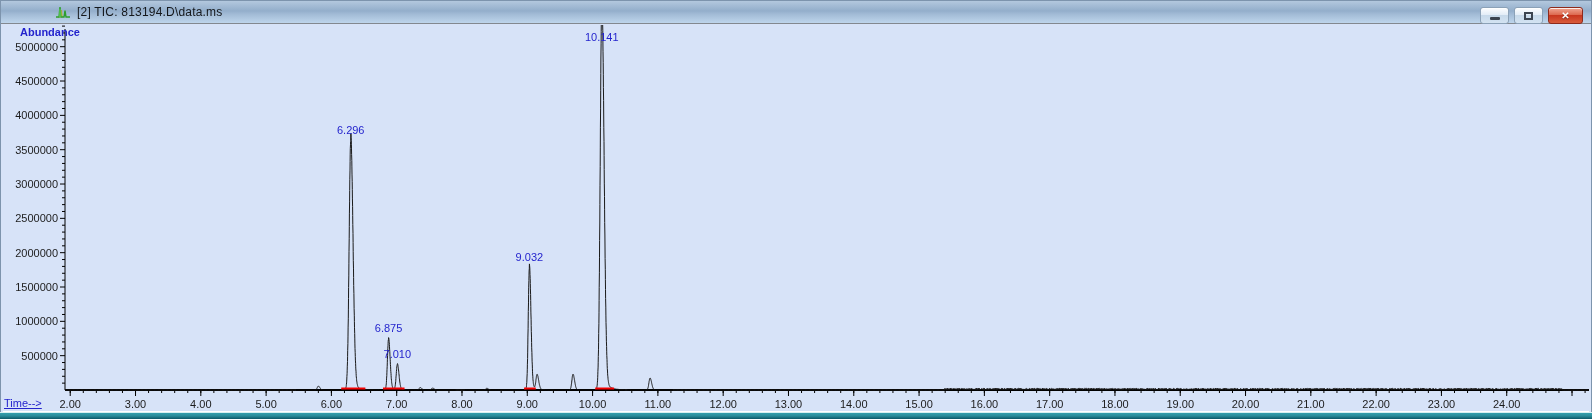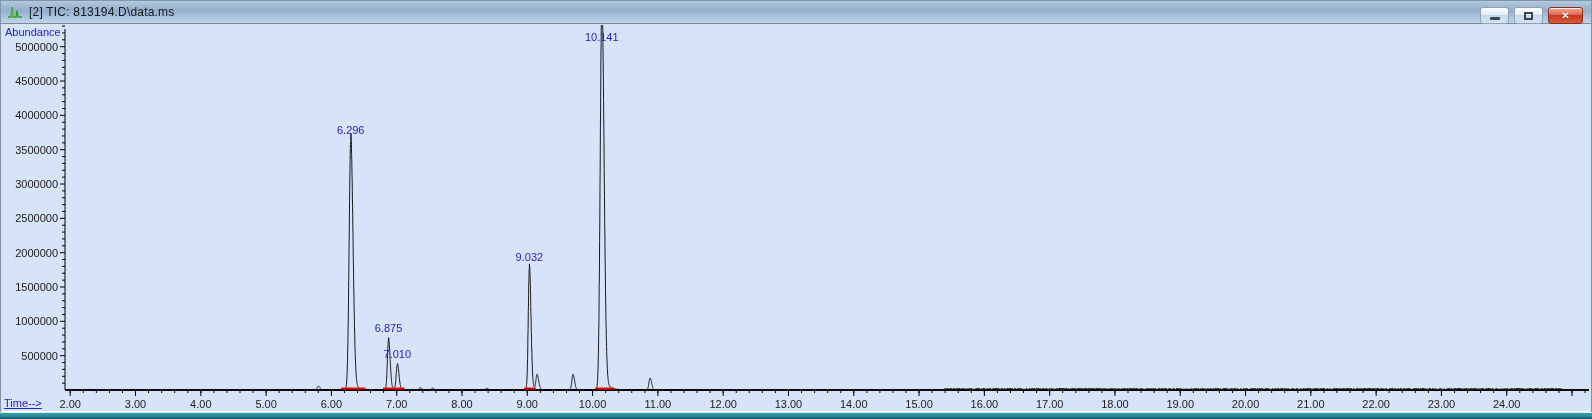--- a/index.html
+++ b/index.html
@@ -5,39 +5,39 @@
   html,body{margin:0;padding:0;background:#9ec1dc;}
   *{box-sizing:border-box;}
   body{width:1592px;height:419px;position:relative;font-family:"Liberation Sans",sans-serif;overflow:hidden;}
 
   .win{position:absolute;left:0;top:0;width:1592px;height:412px;
        border-left:1px solid #7d94ad;border-right:1px solid #7d94ad;border-top:1px solid #7d94ad;
        background:#d7e3f8;}
 
   .titlebar{position:absolute;left:0;top:0;width:100%;height:23px;
             background:linear-gradient(to bottom,#b3c8de 0%,#93aecb 45%,#a2bbd6 60%,#bed5ec 100%);
-            border-bottom:1px solid #83888f;display:flex;align-items:center;}
+            border-bottom:1px solid #83888f;display:flex;align-items:center;padding-left:48px;}
   .title-icon{width:16px;height:16px;margin:0 6px 0 6px;flex:0 0 auto;}
   .title-text{font-size:12px;color:#15181c;letter-spacing:0.2px;white-space:nowrap;}
 
   .winbtns{position:absolute;right:8px;top:6px;display:flex;gap:5px;}
   .wbtn{height:17px;border-radius:3px;display:flex;align-items:center;justify-content:center;
         border:1px solid #8ba1b7;box-shadow:inset 0 1px 0 rgba(255,255,255,.8);cursor:default;}
   .wbtn.std{width:29px;background:linear-gradient(to bottom,#fdfeff 0%,#e3edf7 45%,#c7d9ea 50%,#d3e3f2 100%);}
   .wbtn.close{width:35px;background:linear-gradient(to bottom,#f0a693 0%,#dd6a50 45%,#c8371f 50%,#d95b3c 100%);
         border-color:#8e2a1c;color:#fff;font-size:10px;font-weight:bold;text-shadow:0 1px 1px rgba(0,0,0,.4);}
   .glyph-min{width:10px;height:3px;background:#3b4450;border-radius:1px;margin-top:6px;}
   .glyph-restore{width:9px;height:8px;border:2px solid #3b4450;background:transparent;}
 
   .client{position:absolute;left:2px;top:24px;right:2px;height:387px;background:#d7e3f8;
           border-bottom:1px solid #ffffff;}
   .client svg{position:absolute;left:0;top:0;}
 
   .axis-title{position:absolute;font-size:11px;color:#2424cd;white-space:nowrap;}
-  #ylabel{left:2px;top:1px;}
+  #ylabel{left:17px;top:1px;font-weight:bold;}
   #xlabel{left:1px;top:372px;text-decoration:underline;}
 
   .bottom-strip{position:absolute;left:0;top:412px;width:1592px;height:7px;
       background:linear-gradient(to bottom,#d8f0f2 0%,#d8f0f2 14%,#35a0ad 14%,#2b8d9b 55%,#0d5868 100%);}
 </style>
 </head>
 <body>
 
 <div class="win">
 

